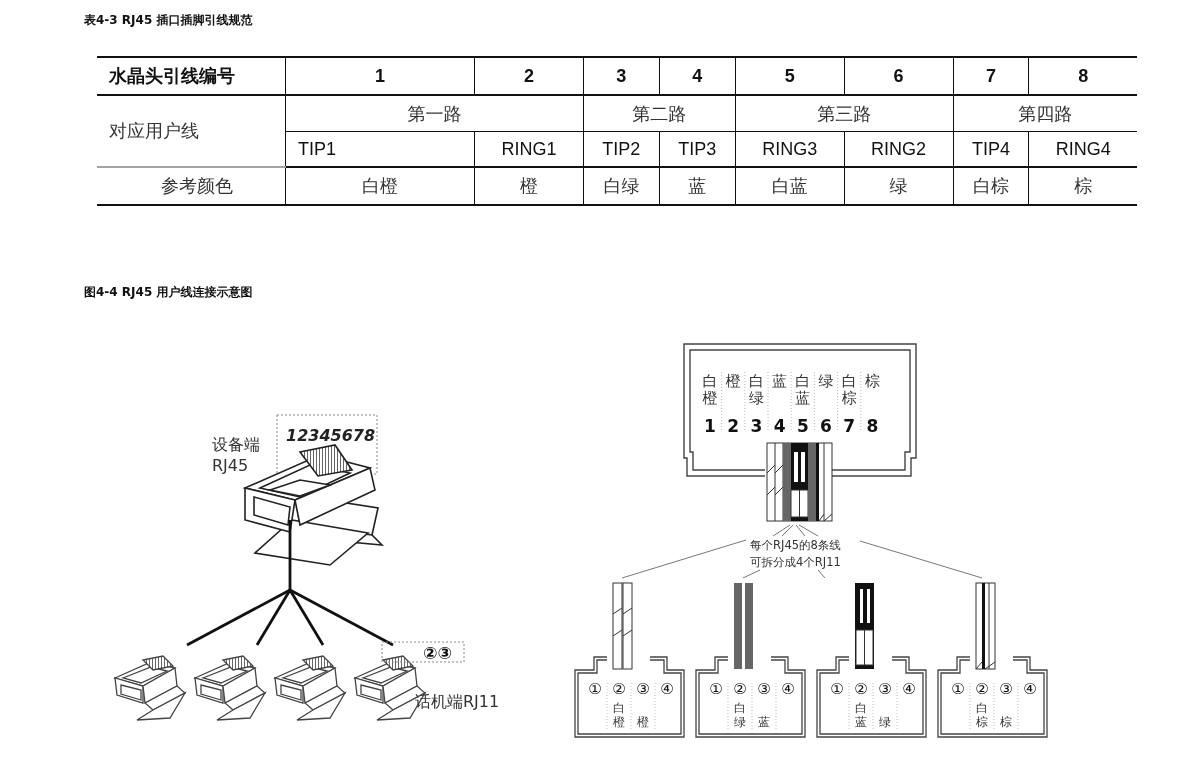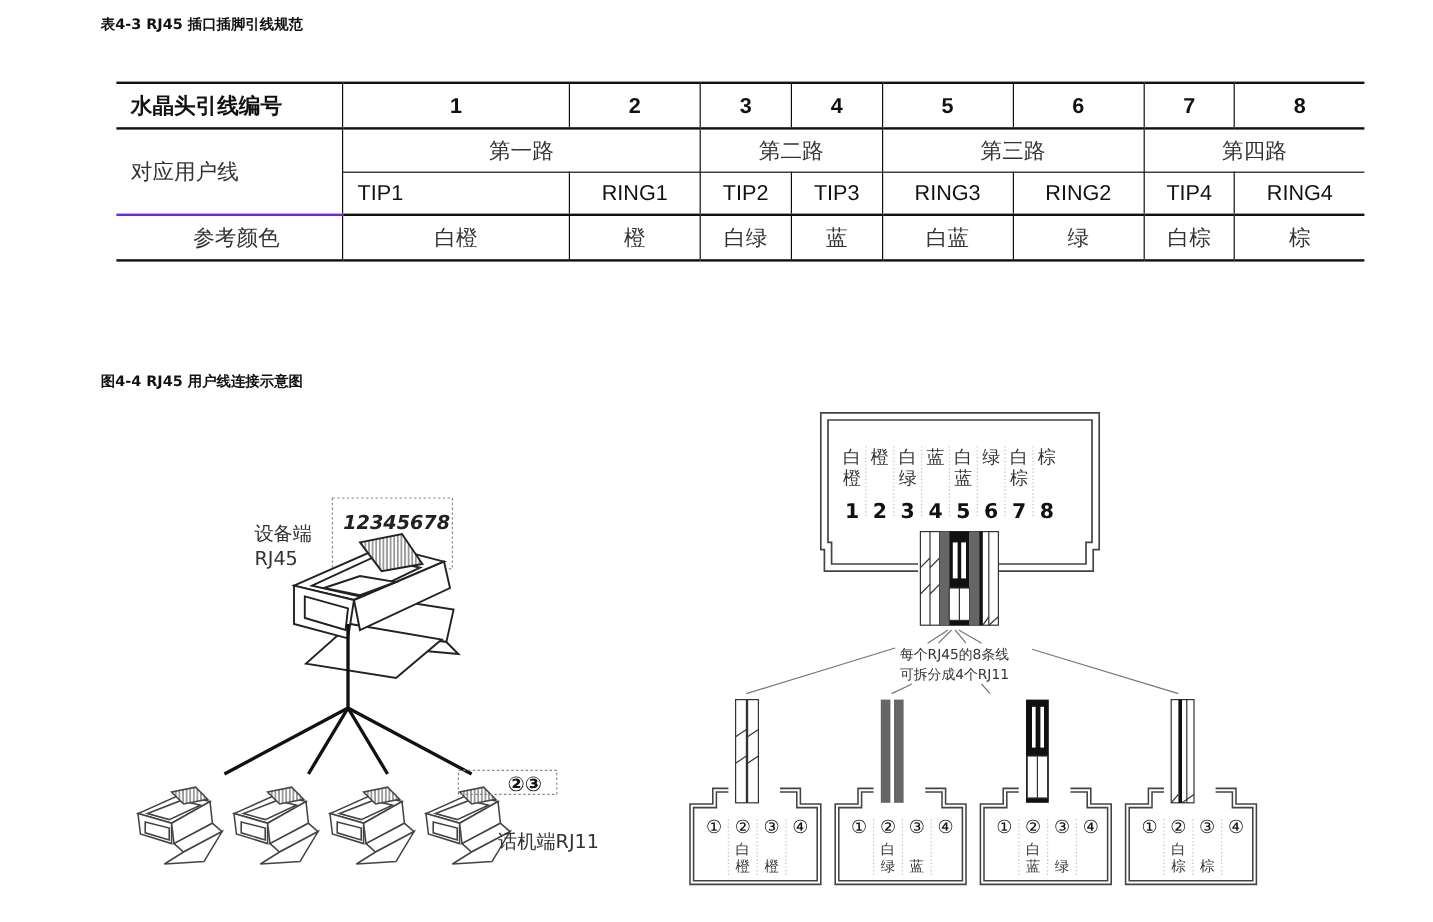--- a/index.html
+++ b/index.html
@@ -1,21 +1,21 @@
 <!DOCTYPE html>
 <html><head>
 <meta charset="utf-8">
 <style>
   html, body { margin:0; padding:0; background:#ffffff; }
   body { width:1194px; height:768px; position:relative; overflow:hidden;
          font-family:"DejaVu Sans","Liberation Sans",sans-serif; color:#111; }
   .caption { position:absolute; left:84px; font-weight:bold; font-size:12px; letter-spacing:0px; }
   #table-caption { top:12px; }
-  #figure-caption { top:284px;margin-top:26px; }
-  table.spec { position:absolute; left:97px; top:68px; width:1040px; border-collapse:collapse;
+  #figure-caption { top:284px; }
+  table.spec { position:absolute; left:97px; top:56px; width:1040px; border-collapse:collapse;
                font-family:"Liberation Sans","DejaVu Sans",sans-serif; }
   table.spec td { border-left:1.5px solid #111; border-right:1.5px solid #111; text-align:center;
                   font-size:18px; height:36px; padding:0; }
   table.spec tr td:first-child { border-left:none; text-align:left; padding-left:12px; width:176px; }
   table.spec tr td:last-child { border-right:none; }
   table.spec tr.head td { font-weight:bold; border-top:2px solid #111; border-bottom:2px solid #111; height:36px; }
   table.spec tr.group td { border-bottom:1.5px solid #111; height:35px; }
   table.spec tr.sig td { border-bottom:2px solid #111; height:34px; }
   table.spec tr.color td { border-bottom:2px solid #111; height:36px;text-align:center; }
   .serif { font-family:"DejaVu Serif","Liberation Serif",serif; color:#333; font-weight:normal !important; }
@@ -33,21 +33,21 @@
     <td>1</td>
     <td>2</td>
     <td>3</td>
     <td>4</td>
     <td>5</td>
     <td>6</td>
     <td>7</td>
     <td>8</td>
   </tr>
   <tr class="group">
-    <td rowspan="2" class="serif" style="border-bottom:2px solid #6d28d9;">对应用户线</td>
+    <td rowspan="2" class="serif" style="border-bottom:2px solid #a3a3a3;">对应用户线</td>
     <td colspan="2" class="serif">第一路</td>
     <td colspan="2" class="serif">第二路</td>
     <td colspan="2" class="serif">第三路</td>
     <td colspan="2" class="serif">第四路</td>
   </tr>
   <tr class="sig">
     <td>TIP1</td>
     <td>RING1</td>
     <td>TIP2</td>
     <td>TIP3</td>

